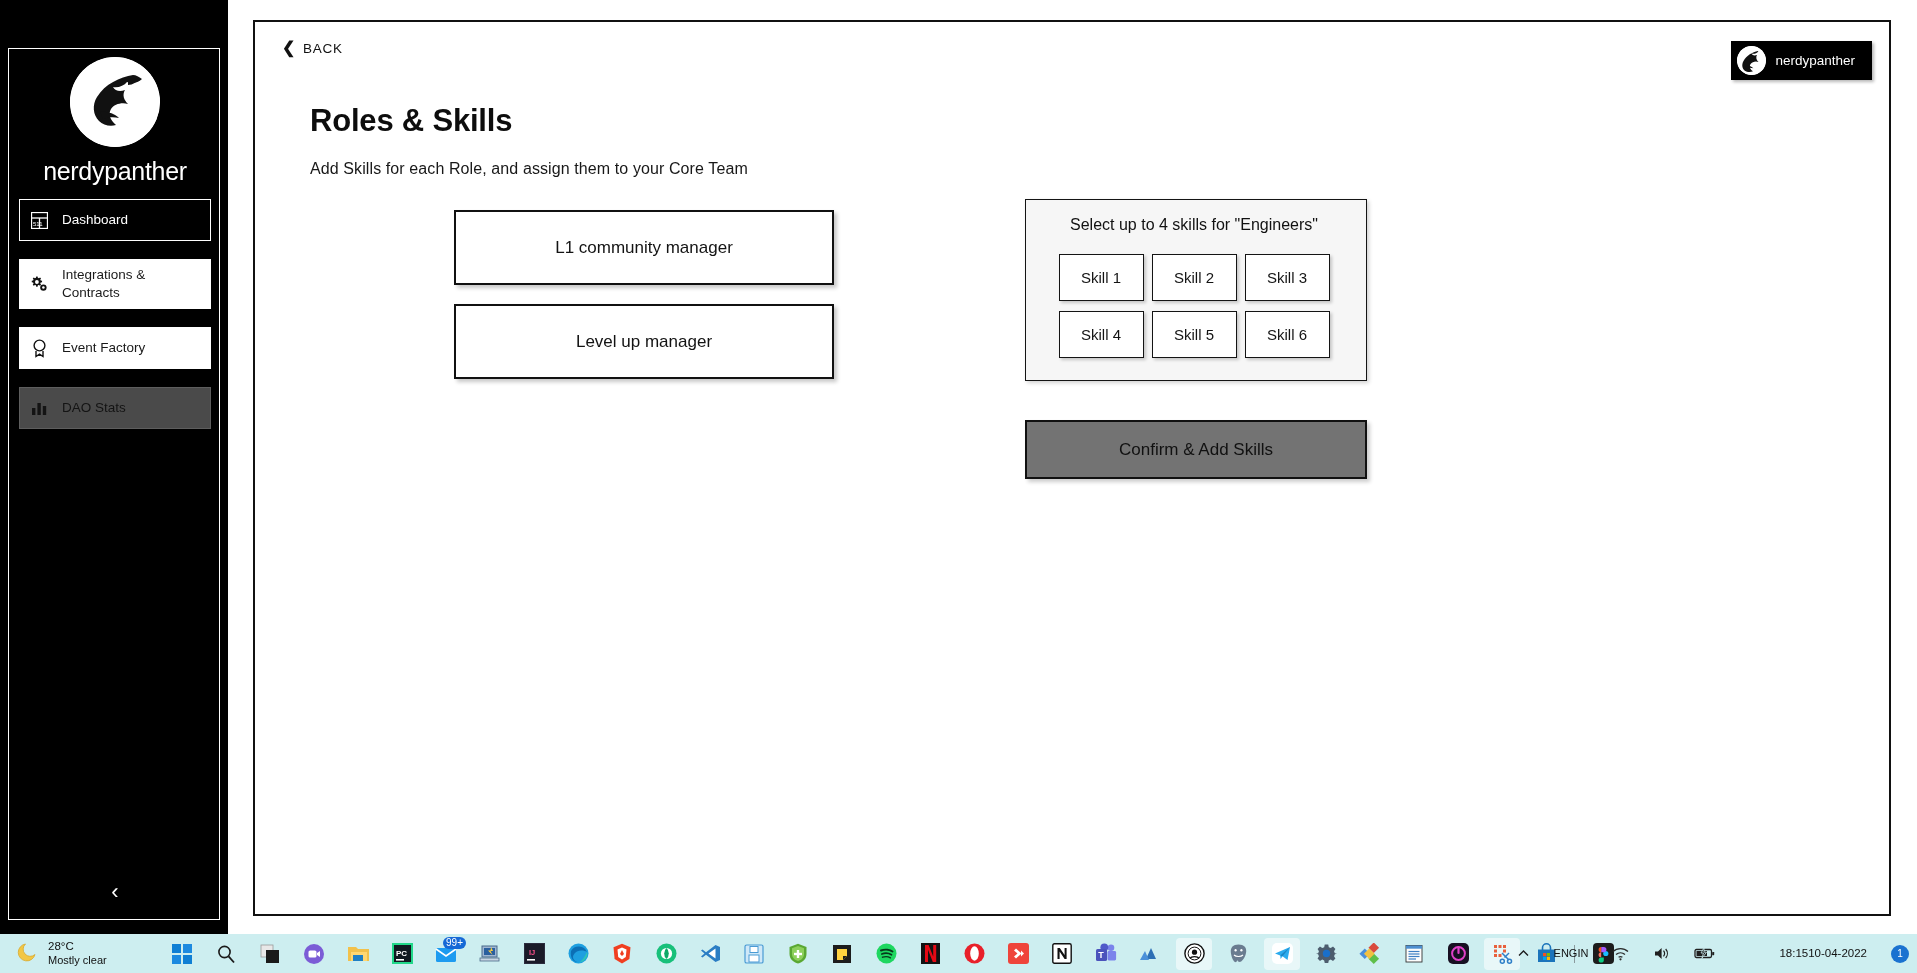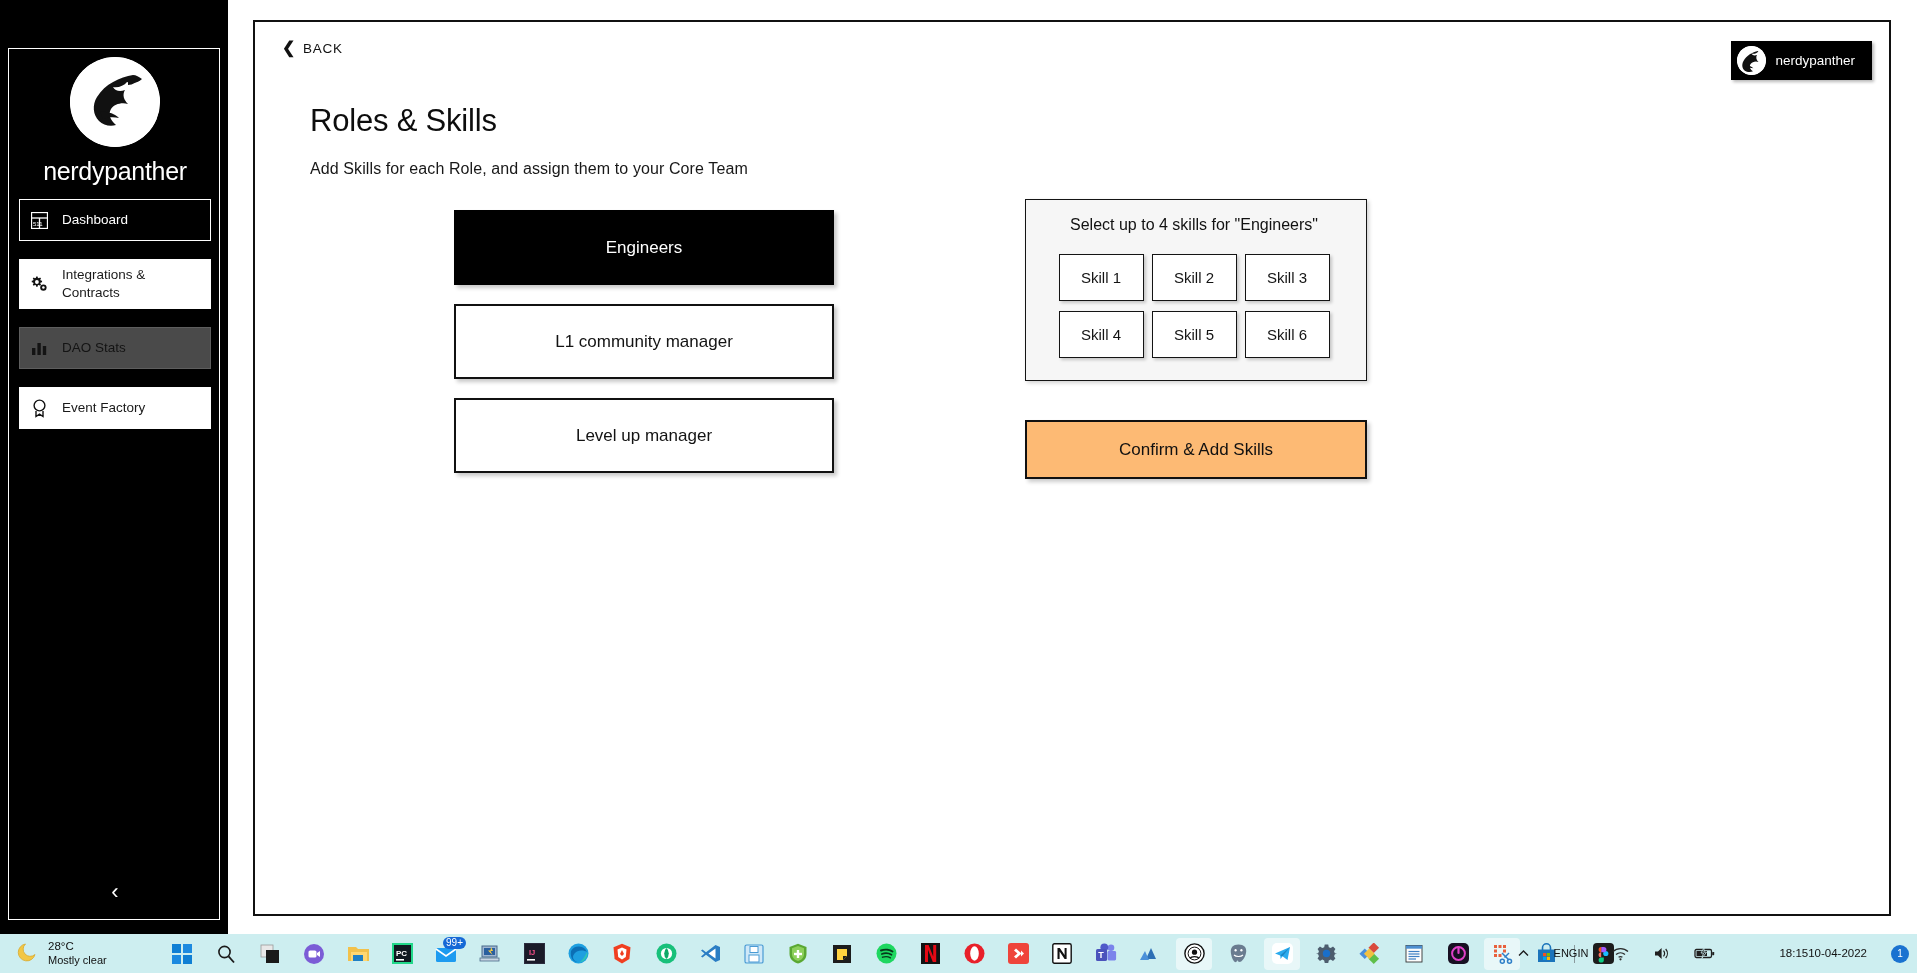--- a/index.html
+++ b/index.html
@@ -121,21 +121,21 @@
     font-size: 13.5px;
     letter-spacing: 0.7px;
     color: #111111;
     cursor: pointer;
   }
   #back-chevron { font-size: 16px; font-weight: bold; line-height: 1; }
   #page-title {
     position: absolute;
     left: 55px; top: 81px;
     font-size: 31px;
-    font-weight: 400;
+    font-weight: 700;
     color: #0d0d0d;
     letter-spacing: -0.2px;
   }
   #page-subtitle {
     position: absolute;
     left: 55px; top: 138px;
     font-size: 16px;
     color: #181818;
     letter-spacing: 0.1px;
   }
@@ -212,21 +212,21 @@
     display: flex; align-items: center; justify-content: center;
     font-size: 15px;
     color: #131313;
     cursor: pointer;
     box-shadow: 2px 2px 3px rgba(0,0,0,0.2);
   }
   #confirm-btn {
     position: absolute;
     left: 770px; top: 398px;
     width: 342px; height: 59px;
-    background: #fdba74;
+    background: #737373;
     border: 2px solid #111111;
     display: flex; align-items: center; justify-content: center;
     font-size: 17px;
     color: #111111;
     cursor: pointer;
     box-shadow: 3px 3px 4px rgba(0,0,0,0.2);
   }
 
   
   #taskbar {
@@ -332,41 +332,41 @@
               </g>
               <g fill="#111">
                 <circle cx="13.4" cy="12.6" r="3.2"></circle>
                 <circle cx="13.4" cy="12.6" r="1.25" fill="#fff"></circle>
               </g>
             </svg>
           </span>
           <span class="nav-label">Integrations &amp; Contracts</span>
         </div>
 
+        <div class="nav-item plain">
+          <span class="nav-icon">
+            <svg width="17" height="19" viewBox="0 0 17 19">
+              <circle cx="8.5" cy="6.5" r="5.4" fill="none" stroke="#111" stroke-width="1.4"></circle>
+              <path d="M5 12 L5 17.5 L8.5 15.2 L12 17.5 L12 12" fill="none" stroke="#111" stroke-width="1.4"></path>
+            </svg>
+          </span>
+          <span class="nav-label">Event Factory</span>
+        </div>
+
         <div class="nav-item disabled">
           <span class="nav-icon">
             <svg width="17" height="16" viewBox="0 0 17 16">
               <rect x="1" y="8" width="3.4" height="7" fill="#141414"></rect>
               <rect x="6.4" y="3" width="3.4" height="12" fill="#141414"></rect>
               <rect x="11.8" y="6" width="3.4" height="9" fill="#141414"></rect>
             </svg>
           </span>
           <span class="nav-label">DAO Stats</span>
         </div>
 
-        <div class="nav-item plain">
-          <span class="nav-icon">
-            <svg width="17" height="19" viewBox="0 0 17 19">
-              <circle cx="8.5" cy="6.5" r="5.4" fill="none" stroke="#111" stroke-width="1.4"></circle>
-              <path d="M5 12 L5 17.5 L8.5 15.2 L12 17.5 L12 12" fill="none" stroke="#111" stroke-width="1.4"></path>
-            </svg>
-          </span>
-          <span class="nav-label">Event Factory</span>
-        </div>
-
       </div>
 
       <div id="collapse-btn">
         <span>‹</span>
       </div>
 
     </div>
   </div>
 
   <div id="content-card">
@@ -384,23 +384,20 @@
         <svg width="29" height="29" viewBox="0 0 29 29">
           <circle cx="14.5" cy="14.5" r="14.5" fill="#ffffff"></circle>
           <path d="M21 5 C15.5 6 9.5 9.5 6.5 15 C4.5 18.5 5 22.5 7.8 24.7 C10 26.2 13.5 26.5 16 25.2 C13 23.5 12 20.5 13.6 18 C15.2 15.6 19 14.8 21.5 16 C19.5 14 18.5 11.5 20 9 C17.5 10 15.5 9.5 14.5 7.5 C17 8.2 19.8 7.2 21.3 5.4 Z" fill="#111111"></path>
           <path d="M8 19.5 C10.5 19 14 20 16.4 22.3 C13.8 21.6 11 21.6 8.8 22.5 Z" fill="#111111"></path>
         </svg>
       </span>
       <span class="badge-name">nerdypanther</span>
     </div>
 
     <div id="roles-col">
-      <div class="role-btn selected">
-        <span>Engineers</span>
-      </div>
       <div class="role-btn">
         <span>L1 community manager</span>
       </div>
       <div class="role-btn">
         <span>Level up manager</span>
       </div>
     </div>
 
     <div id="skills-panel">
       <div id="skills-heading">Select up to 4 skills for "Engineers"</div>

